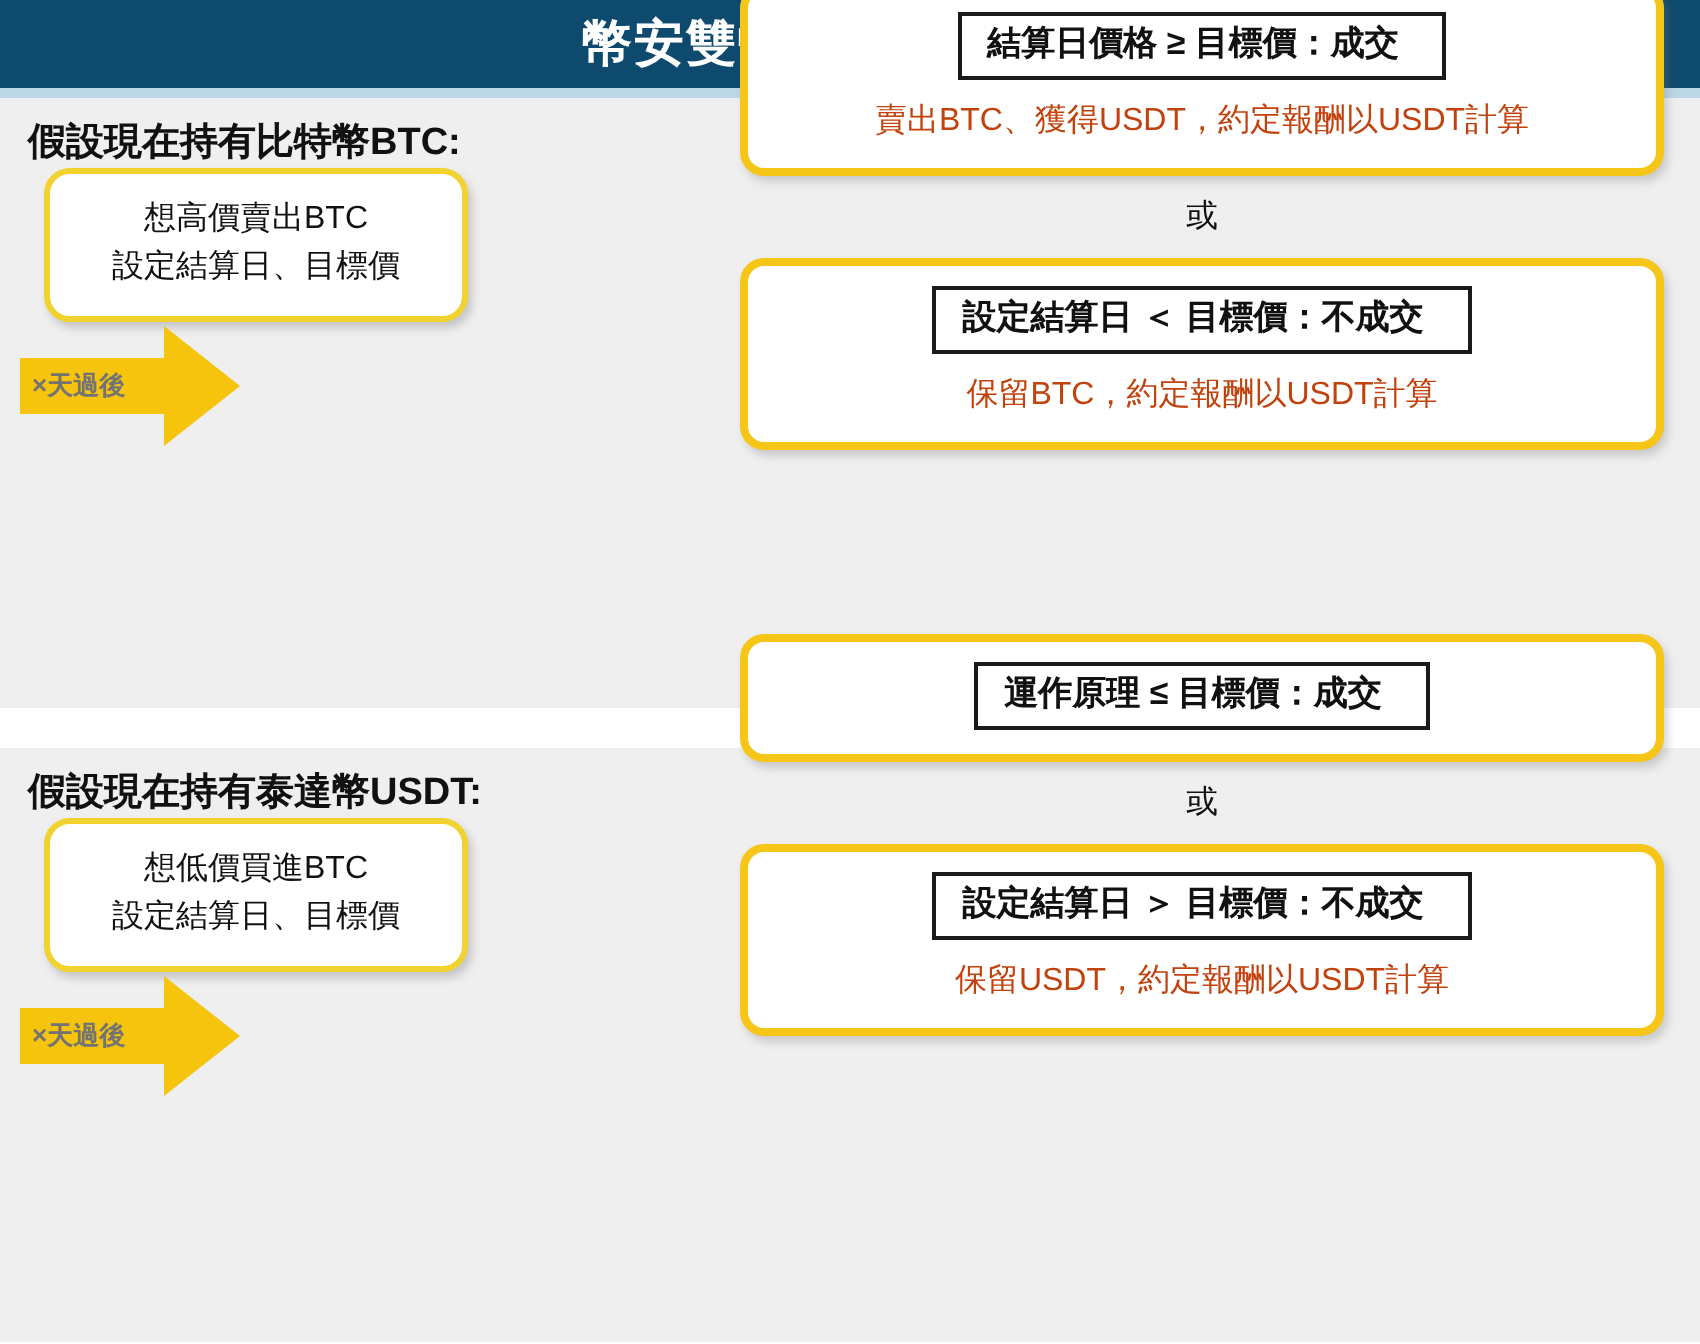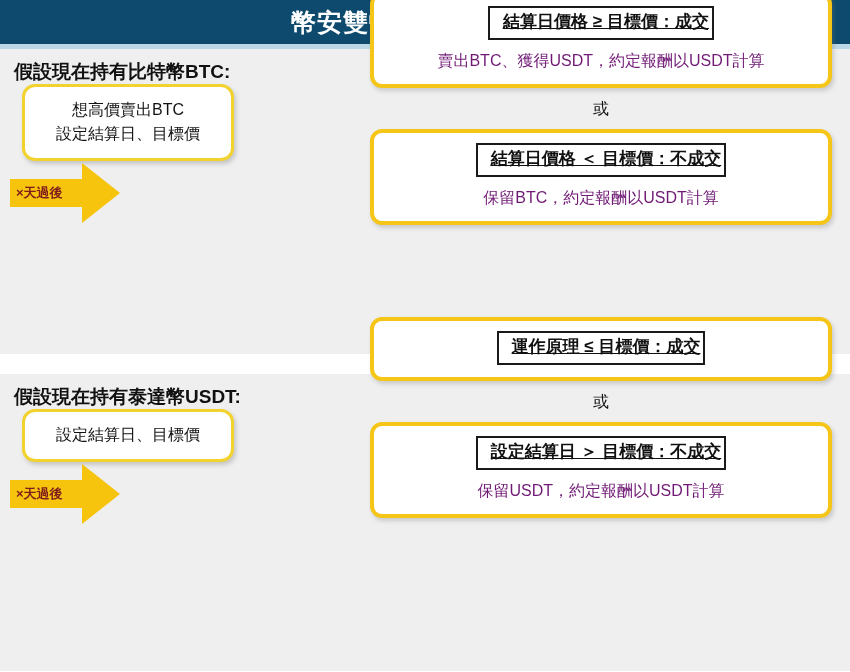--- a/index.html
+++ b/index.html
@@ -95,53 +95,52 @@
     flex-shrink: 0;
   }
   .arrow-wrap svg { display: block; }
   .arrow-label {
     position: absolute;
     left: 6px;
     top: 50%;
     transform: translateY(-50%);
     font-size: 13px;
     font-weight: bold;
-    color: #7f1d1d;
+    color: #737373;
     white-space: nowrap;
   }
 
   
   .right-col {
     width: 462px;
     flex-shrink: 0;
   }
   .outcome-box {
     background: #ffffff;
     border: 4px solid #f5c518;
     border-radius: 12px;
     box-shadow: 2px 3px 4px rgba(120,120,120,0.3);
     padding: 10px 14px 12px 14px;
     box-sizing: border-box;
     text-align: center;
   }
   .outcome-headline {
     display: inline-block;
     border: 2px solid #1a1a1a;
-    padding: 3px 3px 4px 13px;
+    padding: 3px 22px 4px 13px;
     font-size: 17px;
     font-weight: bold;
     color: #111111;
     line-height: 1.35;
     white-space: nowrap;
-    text-decoration: underline;
   }
   .outcome-desc {
     margin-top: 10px;
     font-size: 16px;
-    color: #701a75;
+    color: #c2410c;
     line-height: 1.4;
     white-space: nowrap;
   }
   .or-separator {
     text-align: center;
     font-size: 16px;
     color: #111111;
     padding: 13px 0 12px 0;
     line-height: 1;
   }
@@ -171,35 +170,36 @@
       </div>
     </div>
 
     <div class="right-col" style="margin-top:-92px;">
       <div class="outcome-box">
         <div class="outcome-headline">結算日價格 ≥ 目標價：成交</div>
         <div class="outcome-desc">賣出BTC、獲得USDT，約定報酬以USDT計算</div>
       </div>
       <div class="or-separator">或</div>
       <div class="outcome-box">
-        <div class="outcome-headline">結算日價格 ＜ 目標價：不成交</div>
+        <div class="outcome-headline">設定結算日 ＜ 目標價：不成交</div>
         <div class="outcome-desc">保留BTC，約定報酬以USDT計算</div>
       </div>
     </div>
   </div>
 </div>
 
 <div class="gap"></div>
 
 <div class="panel panel-2">
   <div class="section-heading">假設現在持有泰達幣USDT:</div>
 
   <div class="panel-body">
     <div class="left-col" style="height:180px;">
       <div class="source-box">
+        <div class="source-line">想低價買進BTC</div>
         <div class="source-line">設定結算日、目標價</div>
       </div>
       <div class="arrow-wrap">
         <svg width="112" height="64" viewBox="0 0 112 64">
           <polygon points="0,18 72,18 72,2 110,32 72,62 72,46 0,46" fill="#f6c30d"></polygon>
         </svg>
         <div class="arrow-label">×天過後</div>
       </div>
     </div>
 

